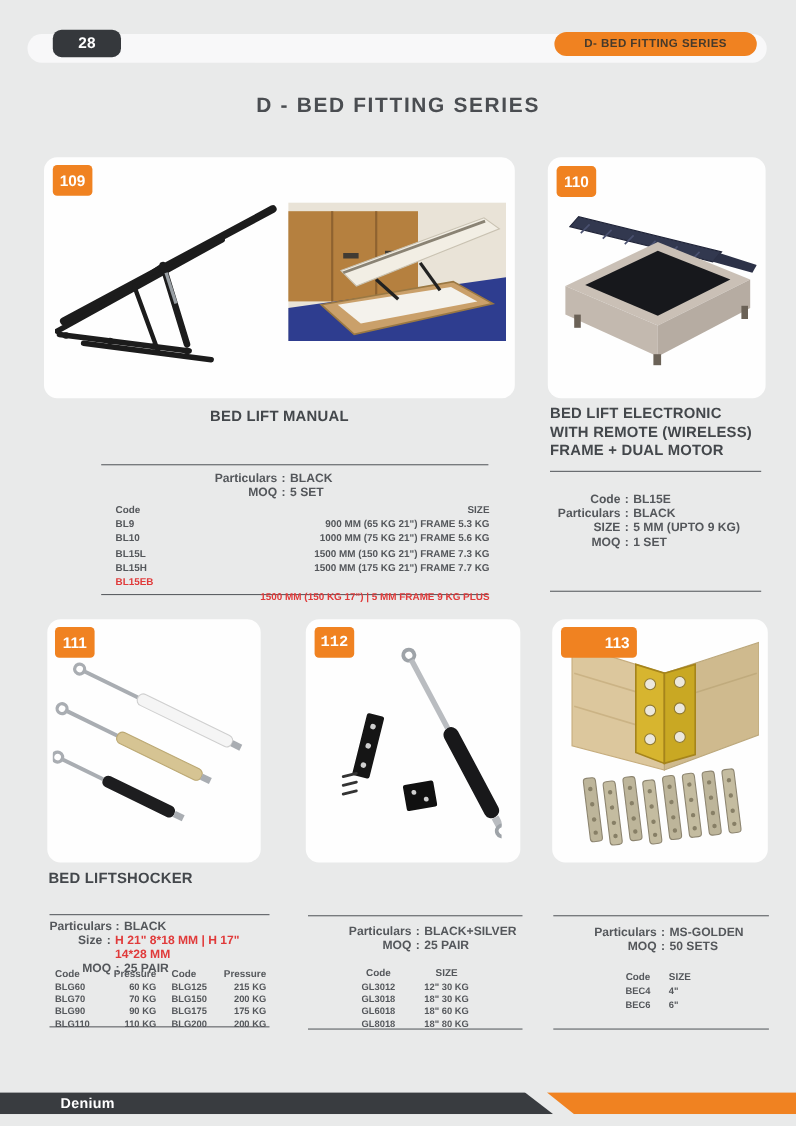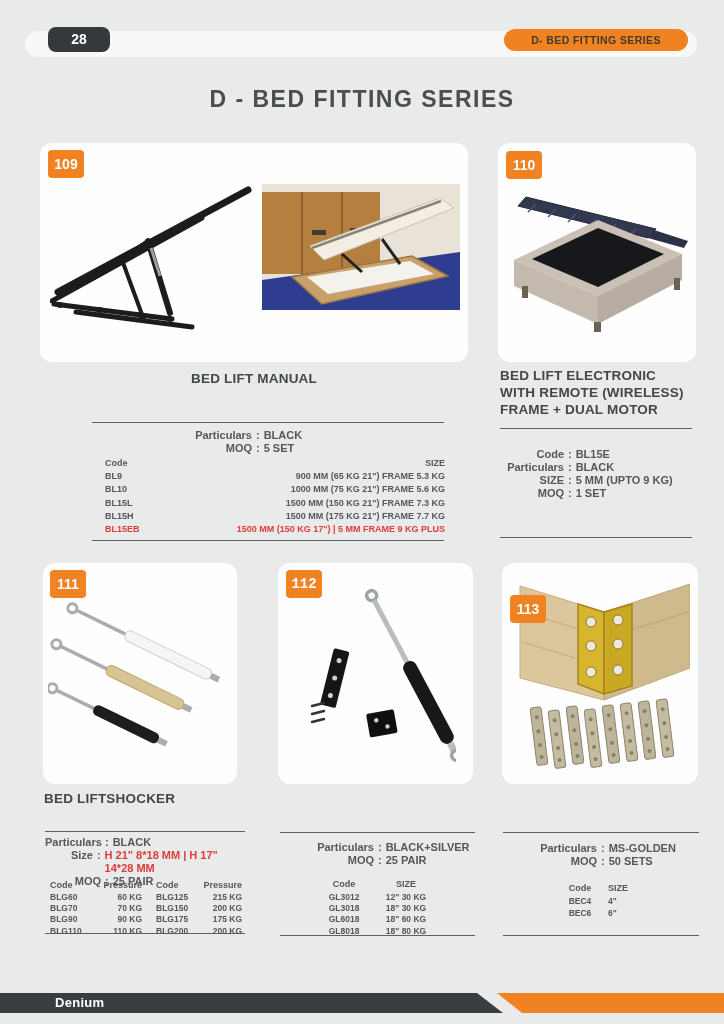--- a/index.html
+++ b/index.html
@@ -6,33 +6,33 @@
   body{font-family:"Liberation Sans", sans-serif; background:#d9dadb;}
   #page{position:relative;width:724px;height:1024px;background:#e9eaea;overflow:hidden;margin:0 auto;}
 
   
   .topbar{position:absolute;left:25px;top:31px;width:672px;height:26px;background:#f8f8f9;border-radius:13px;}
   .pagenum{position:absolute;left:48px;top:27px;width:62px;height:25px;background:#35383c;border-radius:8px;
            color:#fff;font-size:14px;font-weight:700;text-align:center;line-height:25px;}
   .series-badge{position:absolute;left:504px;top:29px;width:184px;height:22px;background:#f08221;border-radius:11px;
            color:#463a2b;font-size:10.5px;font-weight:700;text-align:center;line-height:22px;letter-spacing:.4px;}
   .main-title{position:absolute;left:0;top:86px;width:724px;margin:0;text-align:center;
-           font-size:23px;font-weight:800;color:#4a4d51;letter-spacing:1.5px;}
+           font-size:19px;font-weight:800;color:#4a4d51;letter-spacing:1.5px;}
 
   
   .card{position:absolute;background:#fefefe;border-radius:12px;}
   #card109{left:40px;top:143px;width:428px;height:219px;}
   #card110{left:498px;top:143px;width:198px;height:219px;}
   #card111{left:43px;top:563px;width:194px;height:221px;}
   #card112{left:278px;top:563px;width:195px;height:221px;}
   #card113{left:502px;top:563px;width:196px;height:221px;}
   .numbadge{position:absolute;width:36px;height:28px;background:#f08221;border-radius:4px;z-index:5;
            color:#fff;font-size:14px;font-weight:800;text-align:center;line-height:28px;}
   #nb109{left:48px;top:150px;} #nb110{left:506px;top:151px;}
-  #nb111{left:50px;top:570px;} #nb112{left:286px;top:570px;font-family:Liberation Mono, monospace;} #nb113{left:510px;top:595px;}
+  #nb111{left:50px;top:570px;} #nb112{left:286px;top:570px;font-family:Liberation Mono, monospace;} #nb113{left:510px;top:570px;padding-left:33px;}
 
   .prod-title{position:absolute;margin:0;font-size:13.5px;font-weight:800;color:#43474b;letter-spacing:.2px;line-height:17px;}
   #t109{left:40px;top:370px;width:428px;text-align:center;}
   #t110{left:500px;top:367px;width:188px;}
   #t111{left:44px;top:790px;width:195px;}
   #t112{left:279px;top:789px;width:195px;}
   #t113{left:503px;top:789px;width:195px;}
 
   .hr{position:absolute;border-top:1.5px solid #5d6064;}
   #hr109a{left:92px;top:422px;width:352px;} #hr109b{left:92px;top:540px;width:352px;}
@@ -44,21 +44,21 @@
   
   .kvblock{position:absolute;font-size:11px;font-weight:700;color:#54575b;}
   .kv{display:flex;line-height:13px;}
   .kv .k{text-align:right;}
   .kv .c{padding:0 4px;}
   #s109{left:92px;top:429px;width:352px;} #s109 .k{width:160px;}
   #s110{left:500px;top:448px;width:192px;} #s110 .k{width:64px;}
   #s111{left:45px;top:836px;width:202px;} #s111 .k{width:56px;}
   #s112{left:280px;top:841px;width:195px;} #s112 .k{width:94px;}
   #s113{left:503px;top:842px;width:196px;} #s113 .k{width:94px;}
-  .red{color:#e03a3a;}
+  .red{color:#e03a3a;flex-direction:column;}
 
   
   #tbl109{position:absolute;left:105px;top:457px;width:340px;font-size:9px;font-weight:700;color:#54575b;}
   #tbl109 .trow{display:flex;line-height:13.2px;}
   #tbl109 .code{width:100px;}
   #tbl109 .size{flex:1;text-align:right;}
 
   
   #tbl111{position:absolute;left:50px;top:878px;width:192px;font-size:8.5px;font-weight:700;color:#54575b;}
   #tbl111 .trow{display:flex;line-height:11.2px;}

